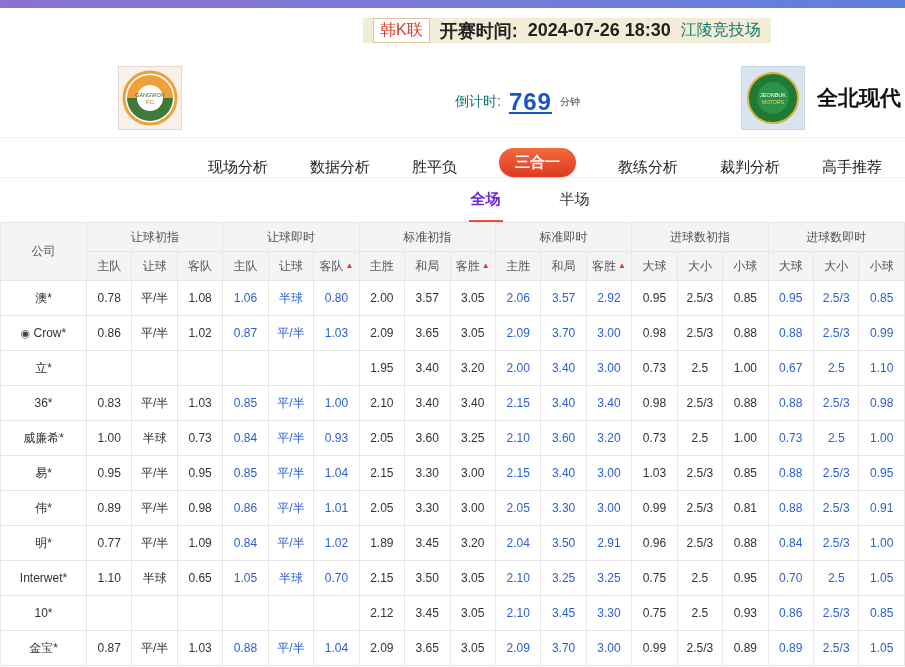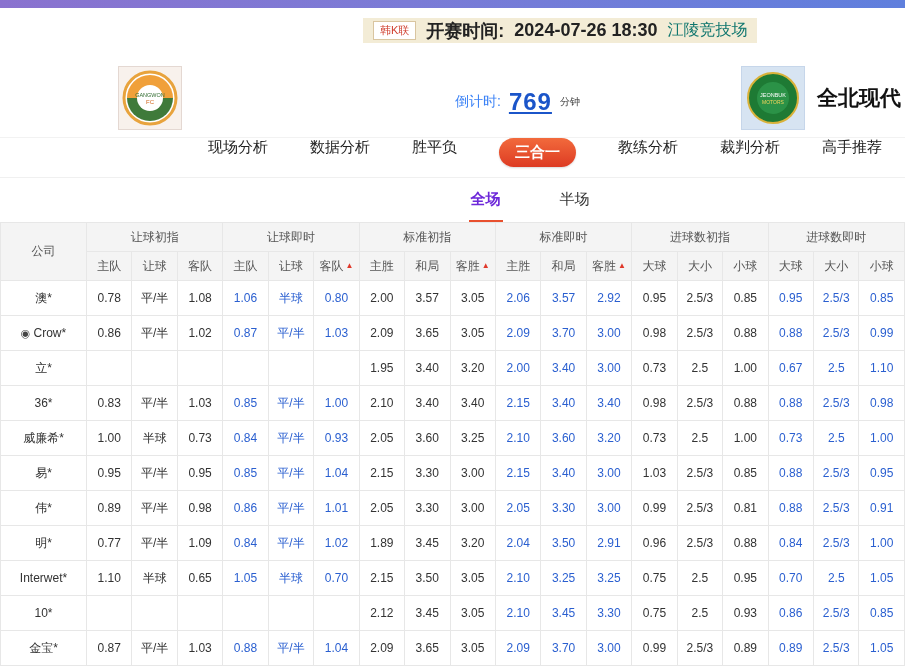--- a/index.html
+++ b/index.html
@@ -9,38 +9,38 @@
 
   
   .top-strip { height:8px; width:100%;
     background:linear-gradient(90deg,#8a72cf 0%,#7b7bd6 45%,#5f7fdd 100%); }
 
   
   .header { position:relative; height:130px; background:#fff; border-bottom:1px solid #f2f2f2; }
   .match-strip { position:absolute; left:363px; top:10px; height:25px;
     display:flex; align-items:center; gap:10px; background:#f3ecd6; padding:0 10px; }
   .league-badge { background:#fff; border:1px solid #d9c5a0; color:#d04030;
-    font-size:11px; padding:1px 6px; white-space:nowrap; }
+    font-size:16px; padding:1px 6px; white-space:nowrap; }
   .kickoff-label,.kickoff-time { font-size:18px; font-weight:bold; color:#222; white-space:nowrap; }
   .venue { font-size:16px; color:#0f766e; white-space:nowrap; }
 
   .home-block { position:absolute; left:118px; top:58px; display:flex; align-items:center; gap:14px; }
   .away-block { position:absolute; right:4px; top:58px; display:flex; align-items:center; gap:12px; }
   .team-name { font-size:21px; font-weight:bold; color:#111; white-space:nowrap; }
   .logo-box { width:64px; height:64px; display:flex; align-items:center; justify-content:center; }
   .logo-box.home { background:#f8f1ec; border:1px solid #e4d8d2; }
   .logo-box.away { background:#d7e4f2; border:1px solid #c6d6ea; }
 
   .countdown { position:absolute; left:455px; top:80px; display:flex; align-items:center; gap:8px; }
-  .countdown-label { font-size:14px; color:#3b82f6; }
+  .countdown-label { font-size:14px; color:#0f766e; }
   .countdown-value { font-size:24px; font-weight:bold; color:#1b55c9; letter-spacing:1px;text-decoration:underline; }
   .countdown-unit { font-size:10px; color:#333; }
 
   
-  .nav { display:flex; align-items:flex-start; height:40px; padding-left:208px; gap:42px;
+  .nav { display:flex; align-items:flex-end; height:40px; padding-left:208px; gap:42px;
     background:#fff; border-bottom:1px solid #f0f0f0; }
   .nav-item { font-size:15px; color:#222; cursor:pointer; white-space:nowrap; }
   .nav-item.pill { background:linear-gradient(180deg,#f26a3c,#dd3b23); color:#fff;
     padding:5px 16px; border-radius:16px; font-weight:bold; box-shadow:0 1px 2px rgba(0,0,0,.15); }
 
   
   .tabs { height:44px; display:flex; justify-content:center; gap:55px; padding-left:155px; }
   .tab { display:flex; align-items:center; height:100%; font-size:15px; color:#333;
     border-bottom:2px solid transparent; cursor:pointer; padding:0 2px; }
   .tab.active { color:#6d28d9; border-bottom-color:#e8502e; font-weight:bold; }

